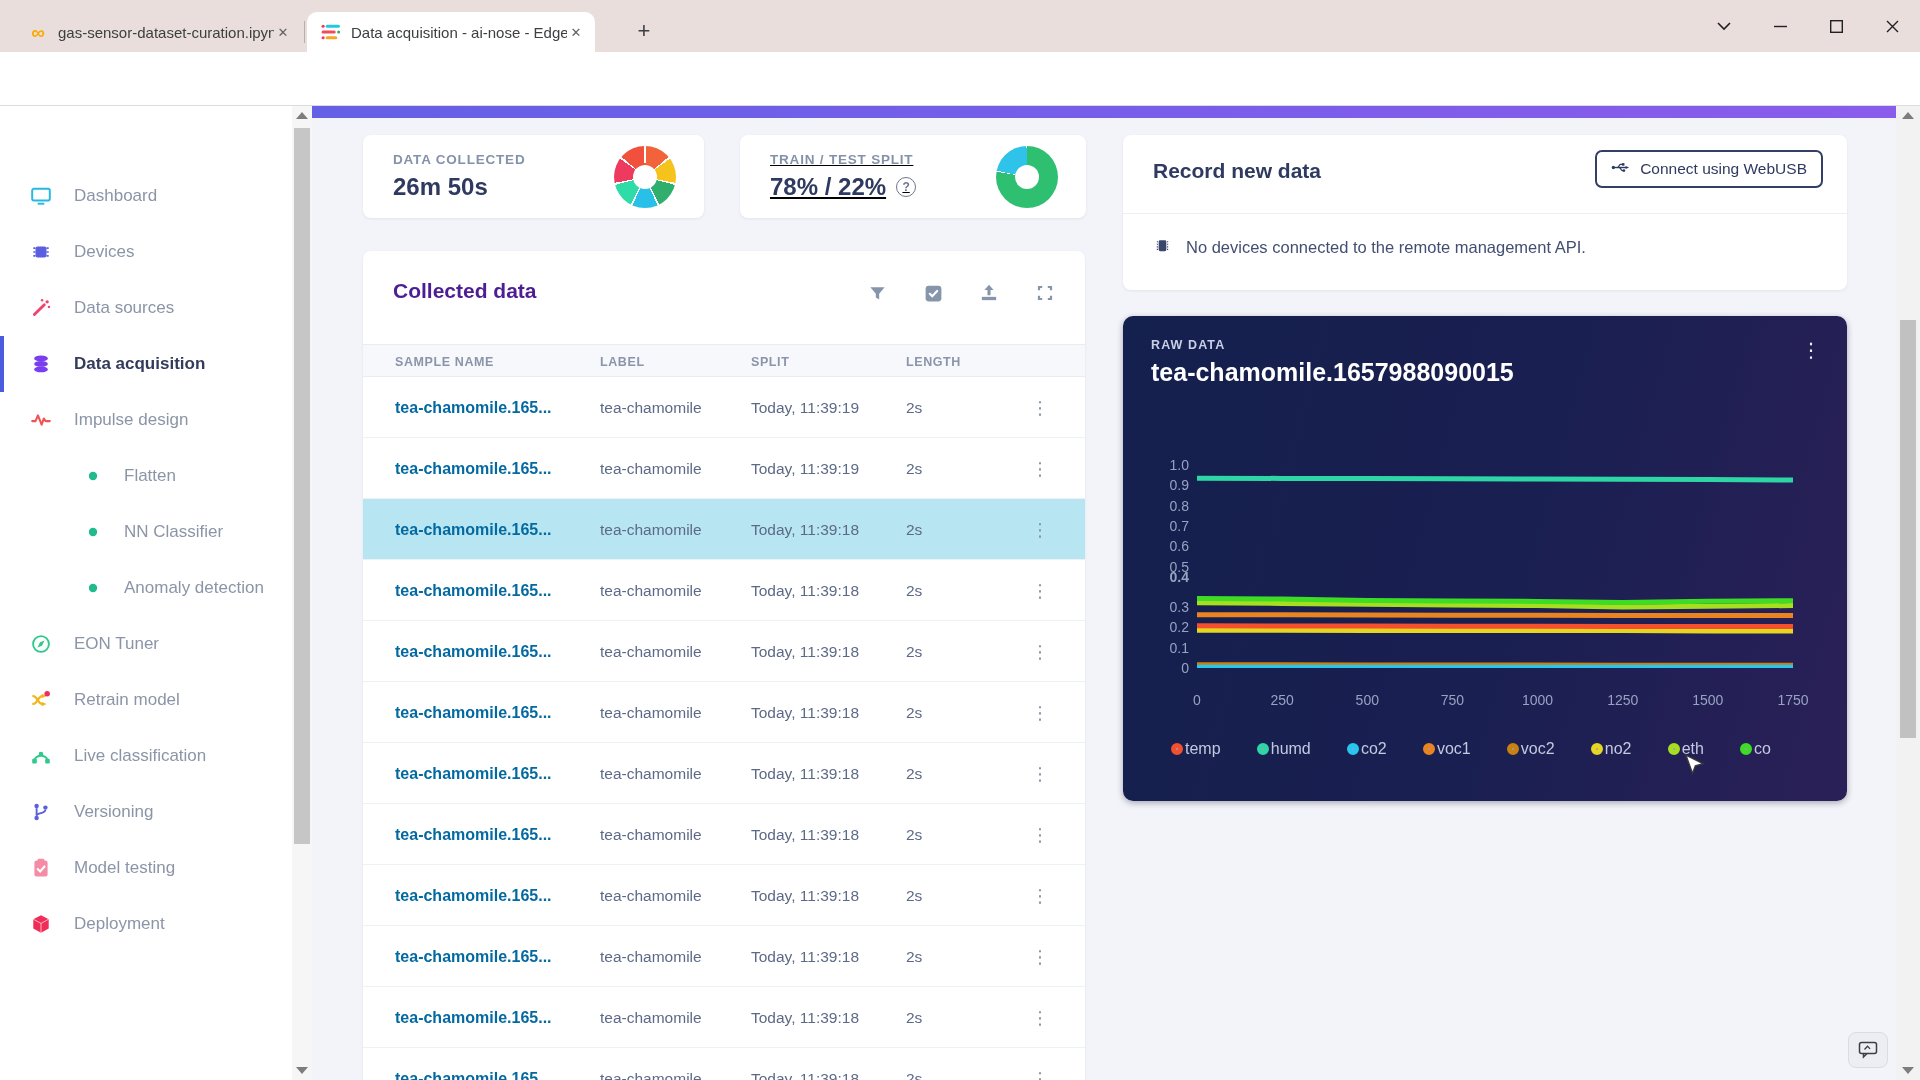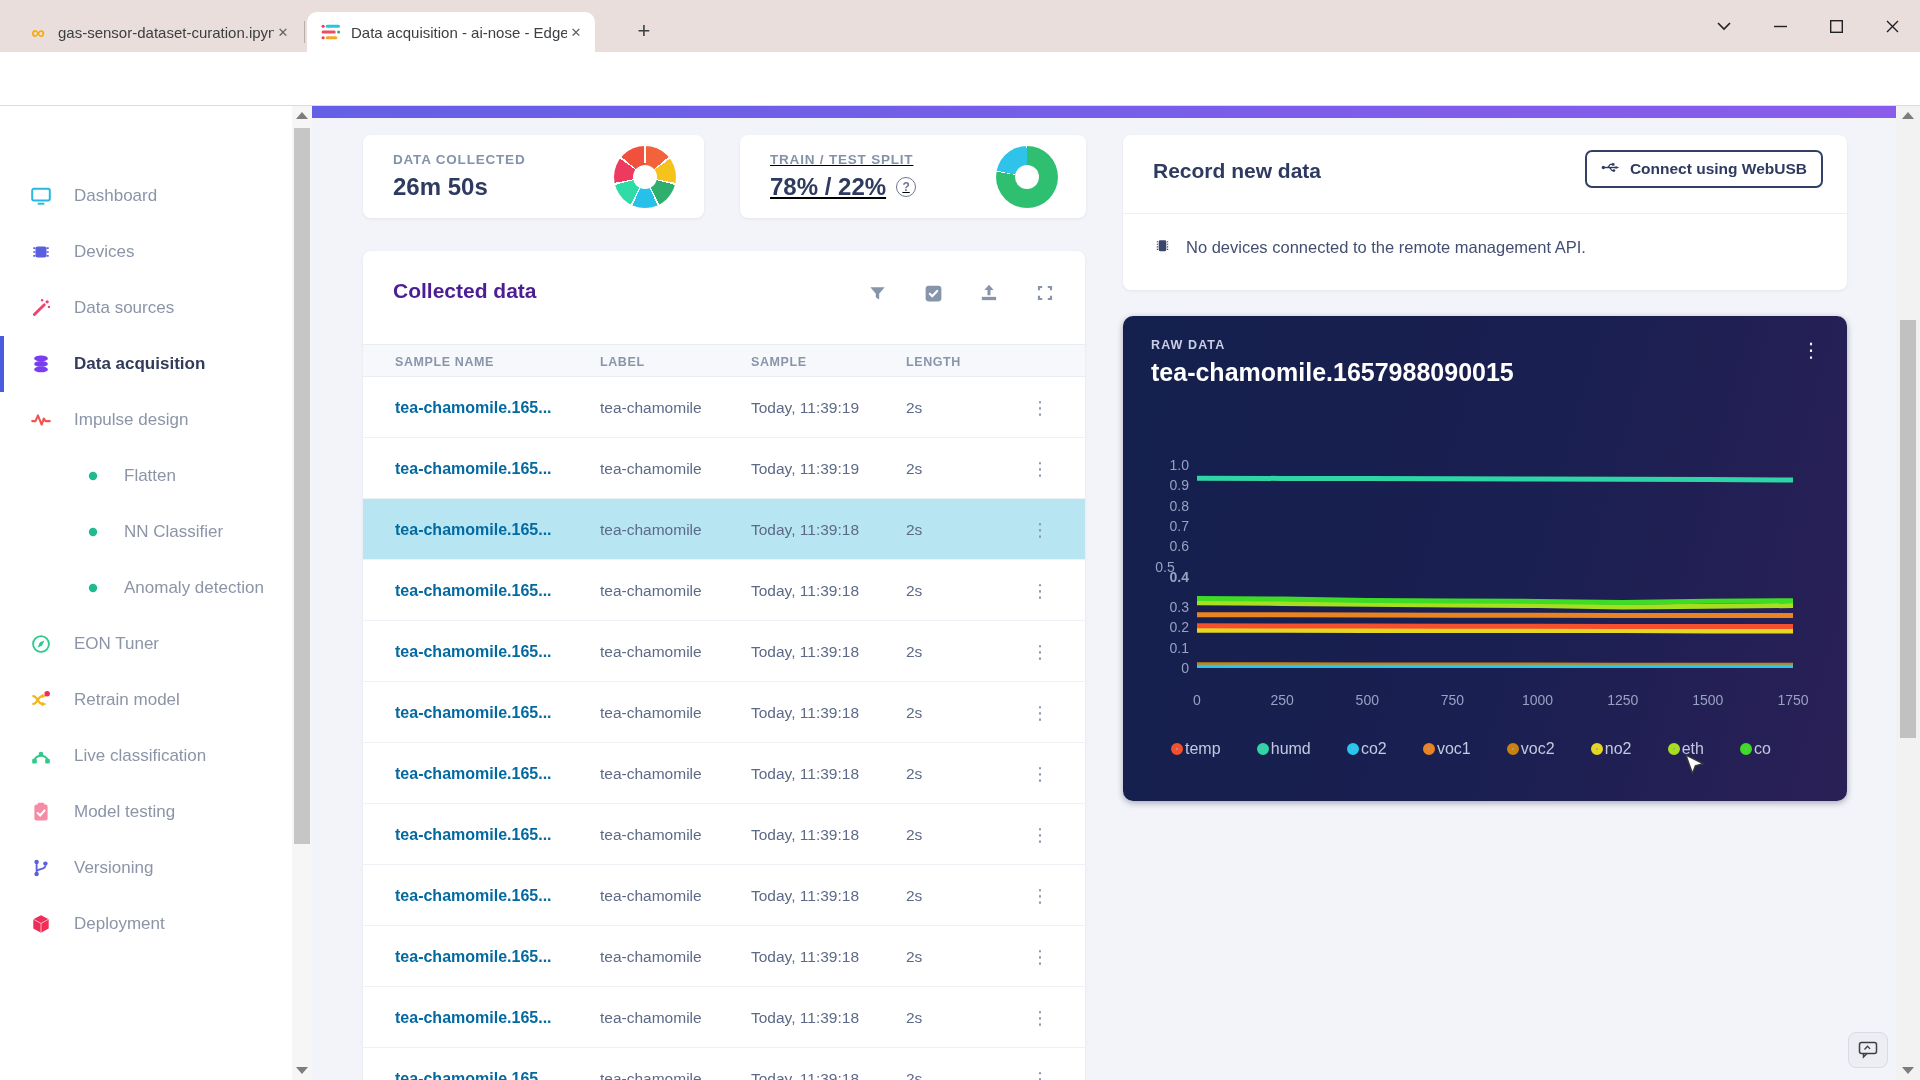--- a/index.html
+++ b/index.html
@@ -75,21 +75,21 @@
   .th { position:absolute; top:0; height:33px; display:flex; align-items:center; color:#8a95ab; font-size:12.5px; font-weight:700; letter-spacing:0.6px; }
   .tbody { position:absolute; left:0; top:126px; width:722px; }
   .trow { position:relative; width:722px; height:61px; border-bottom:1px solid #eef1f5; background:#fff; }
   .trow.hl { background:#b7e6f2; }
   .td { position:absolute; top:0; height:61px; display:flex; align-items:center; font-size:15.5px; color:#5d6a87; }
   .td.name { font-weight:700; color:#0369a1; font-size:16px; }
   .row-kebab { position:absolute; right:36px; top:0; height:61px; display:flex; align-items:center; color:#8492a6; font-size:18px; }
 
   
   .panel-title { position:absolute; left:30px; top:24px; font-size:21px; font-weight:700; color:#2e3a5f; }
-  .webusb-btn { position:absolute; right:24px; top:15px; height:38px; border:2px solid #333f66; border-radius:7px; background:#fff; display:flex; align-items:center; gap:9px; padding:0 14px; color:#2e3a60; font-size:15.5px; font-weight:700; }
+  .webusb-btn { position:absolute; right:24px; top:15px; height:38px; border:2px solid #333f66; border-radius:7px; background:#fff; display:flex; align-items:center; gap:9px; padding:0 14px; color:#2e3a60; font-size:15.5px; font-weight:400; }
   .panel-divider { position:absolute; left:0; top:78px; width:724px; height:1px; background:#edeff4; }
   .no-device-row { position:absolute; left:30px; top:100px; display:flex; align-items:center; gap:14px; color:#434f72; font-size:16.5px; }
 
   
   .raw-card { position:absolute; left:811px; top:210px; width:724px; height:485px; border-radius:10px; background:linear-gradient(105deg,#14204d 0%,#1a1f51 55%,#2a2057 100%); box-shadow:0 2px 6px rgba(20,25,60,0.35); }
   .raw-label { position:absolute; left:28px; top:22px; color:#c8cee6; font-size:12.5px; font-weight:700; letter-spacing:1.1px; }
   .raw-title { position:absolute; left:28px; top:42px; color:#ffffff; font-size:25px; font-weight:700; }
   .raw-kebab { position:absolute; right:26px; top:22px; color:#eceef8; font-size:20px; }
   .ytick { position:absolute; width:48px; text-align:right; color:#98a2c2; font-size:14px; }
   .xtick { position:absolute; top:376px; width:60px; text-align:center; color:#98a2c2; font-size:14px; }
@@ -331,42 +331,42 @@
                   <rect x="13.8" y="12.6" width="4.2" height="4.2" rx="1"></rect>
                   <circle cx="10" cy="8.2" r="2.1"></circle>
                 </g>
               </svg>
             </span>
             <span>Live classification</span>
           </div>
           <div class="nav-item">
             <span class="nav-icon">
               <svg width="22" height="22" viewBox="0 0 20 20">
-                <rect x="4" y="3.2" width="12" height="14.5" rx="2" fill="#f58ba4"></rect>
-                <rect x="7" y="1.6" width="6" height="3.2" rx="1" fill="#f58ba4"></rect>
-                <path d="M7 11l2.2 2.2 4-4.6" stroke="#fff" stroke-width="1.9" fill="none" stroke-linecap="round"></path>
-              </svg>
-            </span>
-            <span>Model testing</span>
-          </div>
-          <div class="nav-item">
-            <span class="nav-icon">
-              <svg width="22" height="22" viewBox="0 0 20 20">
                 <g stroke="#5a5fe0" stroke-width="1.7" fill="none">
                   <path d="M6 6.5v7"></path>
                   <path d="M14 8c0 3.2-5 2.6-8 4.6"></path>
                 </g>
                 <g fill="#5a5fe0">
                   <circle cx="6" cy="4.6" r="2"></circle>
                   <circle cx="6" cy="15.4" r="2"></circle>
                   <circle cx="14" cy="6" r="2"></circle>
                 </g>
               </svg>
             </span>
             <span>Versioning</span>
+          </div>
+          <div class="nav-item">
+            <span class="nav-icon">
+              <svg width="22" height="22" viewBox="0 0 20 20">
+                <rect x="4" y="3.2" width="12" height="14.5" rx="2" fill="#f58ba4"></rect>
+                <rect x="7" y="1.6" width="6" height="3.2" rx="1" fill="#f58ba4"></rect>
+                <path d="M7 11l2.2 2.2 4-4.6" stroke="#fff" stroke-width="1.9" fill="none" stroke-linecap="round"></path>
+              </svg>
+            </span>
+            <span>Model testing</span>
           </div>
           <div class="nav-item">
             <span class="nav-icon">
               <svg width="22" height="22" viewBox="0 0 20 20">
                 <path d="M10 2l7 3.6v8.4L10 18l-7-4V5.6z" fill="#ef2d56"></path>
                 <path d="M10 9.5V18M3 5.6l7 3.9 7-3.9" stroke="#fff" stroke-width="0.9" fill="none" opacity="0.65"></path>
               </svg>
             </span>
             <span>Deployment</span>
           </div>
@@ -423,21 +423,21 @@
           </div>
           <div class="tool-btn">
             <svg width="20" height="20" viewBox="0 0 20 20" fill="none" stroke="#8795ab" stroke-width="2.2">
                 <path d="M4 7.2V4h3.2M12.8 4H16v3.2M16 12.8V16h-3.2M7.2 16H4v-3.2"></path>
               </svg>
           </div>
         </div>
         <div class="thead" id="table-head">
             <div class="th" style="left: 32px;">SAMPLE NAME</div>
             <div class="th" style="left: 237px;">LABEL</div>
-            <div class="th" style="left: 388px;">SAMPLE</div>
+            <div class="th" style="left: 388px;">SPLIT</div>
             <div class="th" style="left: 543px;">LENGTH</div>
           </div>
         <div class="tbody" id="table-body">
             <div class="trow">
               <div class="td name" style="left:32px">tea-chamomile.165...</div>
               <div class="td" style="left:237px">tea-chamomile</div>
               <div class="td" style="left:388px">Today, 11:39:19</div>
               <div class="td" style="left:543px">2s</div>
               <div class="row-kebab">⋮</div>
             </div>
@@ -556,21 +556,21 @@
       <div class="raw-card">
         <div class="raw-label">RAW DATA</div>
         <div class="raw-title">tea-chamomile.1657988090015</div>
         <div class="raw-kebab">⋮</div>
         <div id="y-axis">
             <div class="ytick" style="left: 18px; top: 141px;">1.0</div>
             <div class="ytick" style="left: 18px; top: 161.3px;">0.9</div>
             <div class="ytick" style="left: 18px; top: 181.6px;">0.8</div>
             <div class="ytick" style="left: 18px; top: 201.9px;">0.7</div>
             <div class="ytick" style="left: 18px; top: 222.2px;">0.6</div>
-            <div class="ytick" style="left: 18px; top: 242.5px; text-align: center;">0.5</div>
+            <div class="ytick" style="left: 18px; top: 242.5px;">0.5</div>
             <div class="ytick" style="left: 18px; top: 253px; font-weight: bold;">0.4</div>
             <div class="ytick" style="left: 18px; top: 283.1px;">0.3</div>
             <div class="ytick" style="left: 18px; top: 303.4px;">0.2</div>
             <div class="ytick" style="left: 18px; top: 323.7px;">0.1</div>
             <div class="ytick" style="left: 18px; top: 344px;">0</div>
           </div>
         <div id="x-axis">
             <div class="xtick" style="left: 44px;">0</div>
             <div class="xtick" style="left: 129.143px;">250</div>
             <div class="xtick" style="left: 214.286px;">500</div>

